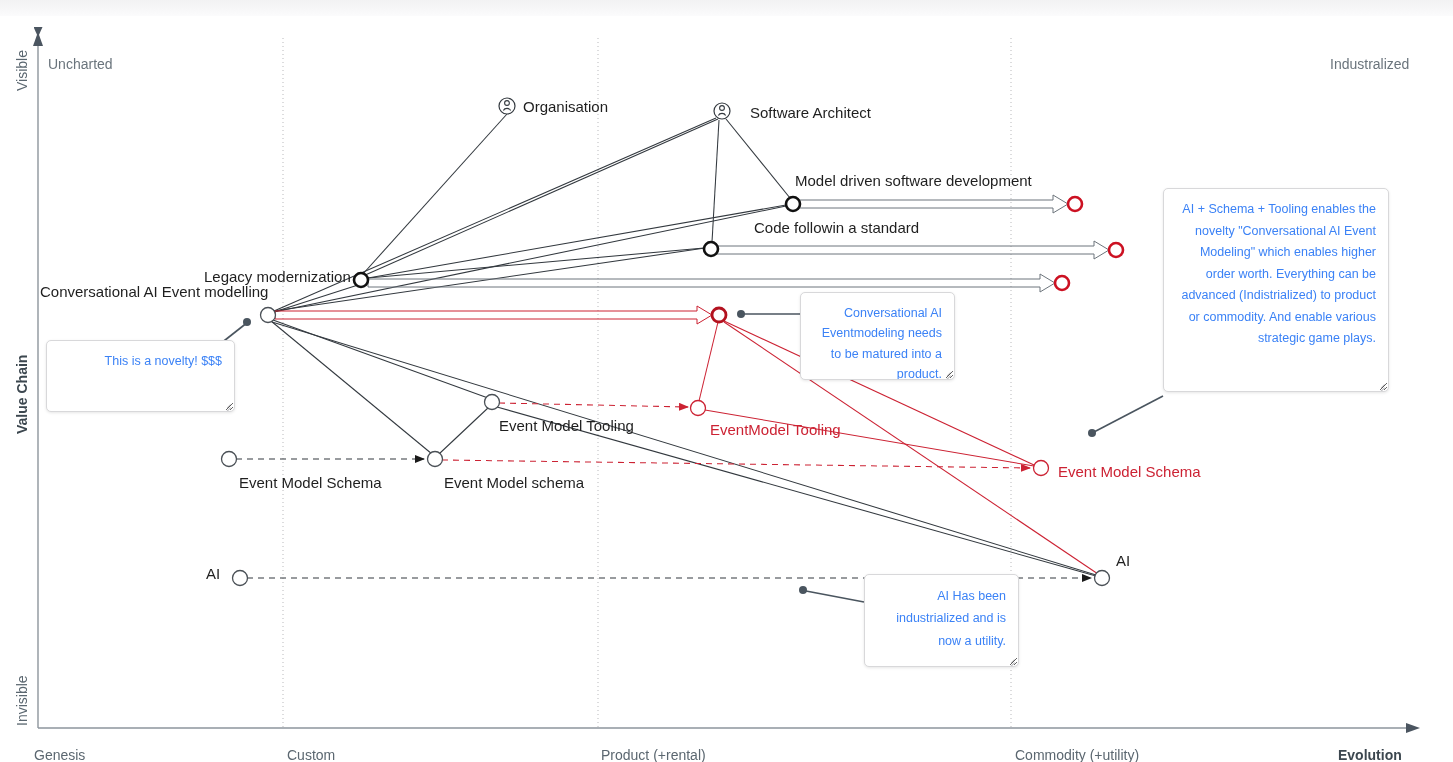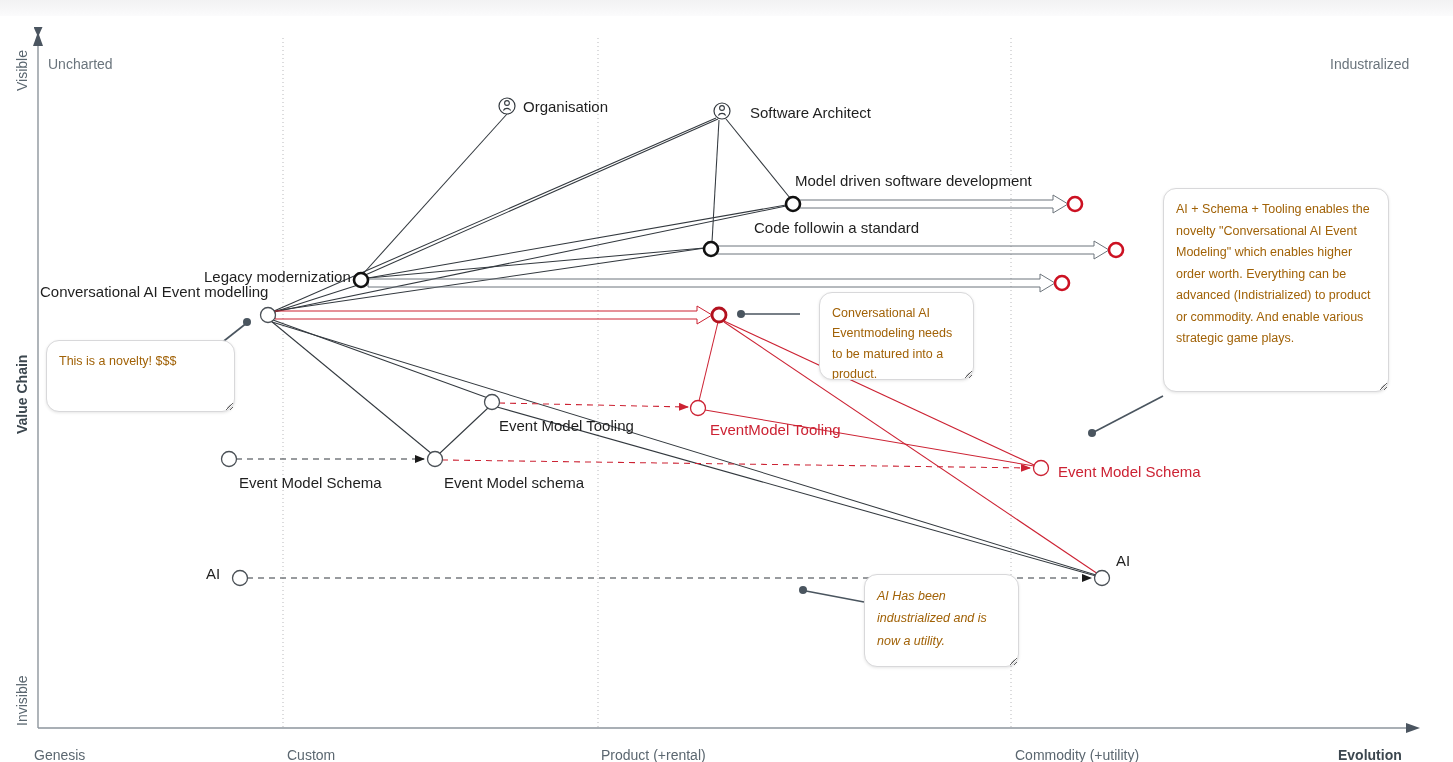--- a/index.html
+++ b/index.html
@@ -61,30 +61,31 @@
   }
   .node-label-red {
     fill: #cc2233;
     font-family: "Liberation Sans", sans-serif;
     font-size: 15px;
   }
   .note-box {
     position: absolute;
     background: #ffffff;
     border: 1px solid #d8d8da;
-    border-radius: 13px;
+    border-radius: 5px;
     box-shadow: 0 1px 3px rgba(0,0,0,0.10);
     box-sizing: border-box;
     padding: 10px 12px;
     font-family: "Liberation Sans", sans-serif;
     font-size: 12.5px;
     line-height: 1.72;
-    color: #a16207;
+    color: #3b82f6;
     resize: both;
     overflow: hidden;
+    text-align: right;
   }
   .note-grip {
     position: absolute;
     right: 3px;
     bottom: 2px;
     width: 9px;
     height: 9px;
     pointer-events: none;
   }
   .note-grip:before, .note-grip:after {
@@ -260,29 +261,29 @@
         <line x1="864" y1="586" x2="806" y2="575"></line>
         <circle cx="803" cy="574" r="4" fill="#4a555f" stroke="none"></circle>
       </g>
     </svg>
 
     <div class="note-box" style="left:46px; top:324px; width:189px; height:72px;">
       <span>This is a novelty! $$$</span>
       <span class="note-grip"></span>
     </div>
 
-    <div class="note-box" style="left:800px; top:276px; width:155px; height:88px; line-height:1.62;margin-left:19px;">
+    <div class="note-box" style="left:800px; top:276px; width:155px; height:88px; line-height:1.62;">
       <span>Conversational AI Eventmodeling needs to be matured into a product.</span>
       <span class="note-grip"></span>
     </div>
 
     <div class="note-box" style="left:1163px; top:172px; width:226px; height:204px; line-height:1.72;">
       <span>AI + Schema + Tooling enables the novelty "Conversational AI Event Modeling" which enables higher order worth. Everything can be advanced (Indistrialized) to product or commodity. And enable various strategic game plays.</span>
       <span class="note-grip"></span>
     </div>
 
-    <div class="note-box" style="left:864px; top:558px; width:155px; height:93px; line-height:1.78;font-style:italic;">
+    <div class="note-box" style="left:864px; top:558px; width:155px; height:93px; line-height:1.78;">
       <span>AI Has been industrialized and is now a utility.</span>
       <span class="note-grip"></span>
     </div>
 
   </div>
 </div>
 
 </body></html>

